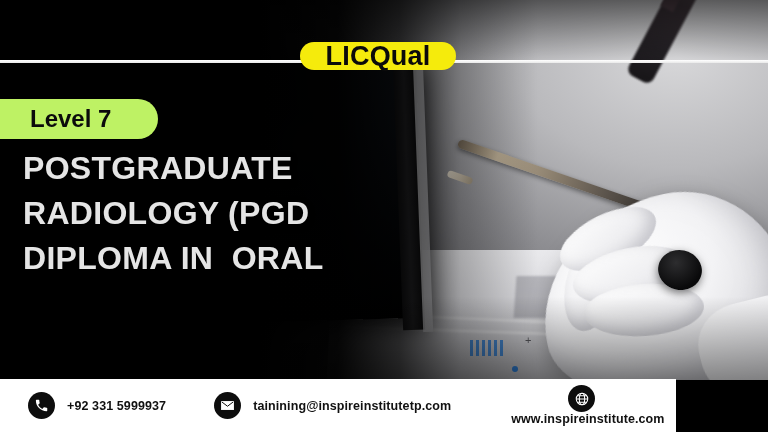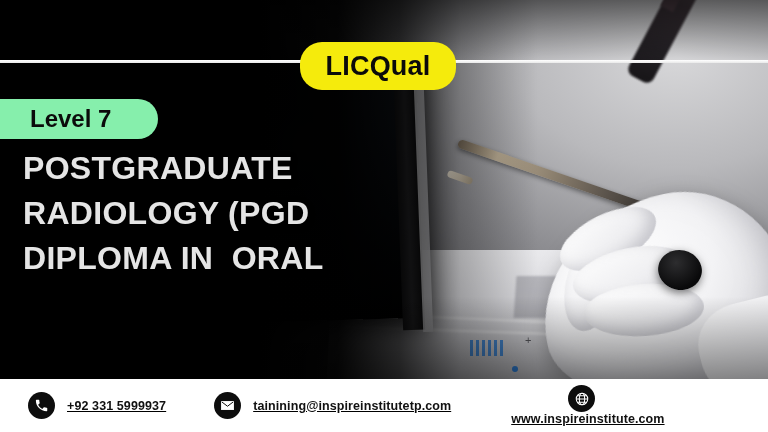--- a/index.html
+++ b/index.html
@@ -172,40 +172,40 @@
   
   .rule {
     position:absolute; left:0; top:60px; width:768px; height:3px;
     background:linear-gradient(180deg,#fff,#e9e9e9);
     z-index:4;
   }
 
   
   .logo-pill {
     position:absolute; left:300px; top:42px;
-    width:156px; height:48px;
+    width:156px; height:28px;
     background:#F5EB0C;
     border-radius:22px;
     display:flex; align-items:center; justify-content:center;
     z-index:6;
   }
   .logo-text {
     color:#0b0b0b;
     font-size:27px;
     font-weight:bold;
     letter-spacing:.2px;
     font-family:"Liberation Sans", sans-serif;
     line-height:1;
   }
 
   
   .level-badge {
     position:absolute; left:0; top:99px;
     width:158px; height:40px;
-    background:#86efac;
+    background:#bef264;
     border-radius:0 22px 22px 0;
     display:flex; align-items:center;
     z-index:6;
   }
   .level-text {
     color:#0b0b0b;
     font-size:24px; font-weight:bold;
     padding-left:30px;
     line-height:1;
     font-family:"Liberation Sans", sans-serif;
@@ -225,25 +225,24 @@
     letter-spacing:.3px;
     text-transform:uppercase;
     white-space:pre;
     text-shadow:0 2px 6px rgba(0,0,0,.85);
     font-family:"Liberation Sans", sans-serif;
   }
 
   
   .footer {
     position:absolute; left:0; bottom:0;
-    width:768px; height:53px;
+    width:676px; height:53px;
     background:#fff;
     display:flex; align-items:center;
     z-index:8;
-    text-decoration:underline;
   }
   .contact {
     display:flex; align-items:center;
   }
   .c-phone  { margin-left:28px; }
   .c-email  { margin-left:48px; }
   .c-web    { margin-left:48px;flex-direction:column; }
   .ic {
     width:27px; height:27px; border-radius:50%;
     background:#0d0d0d;

